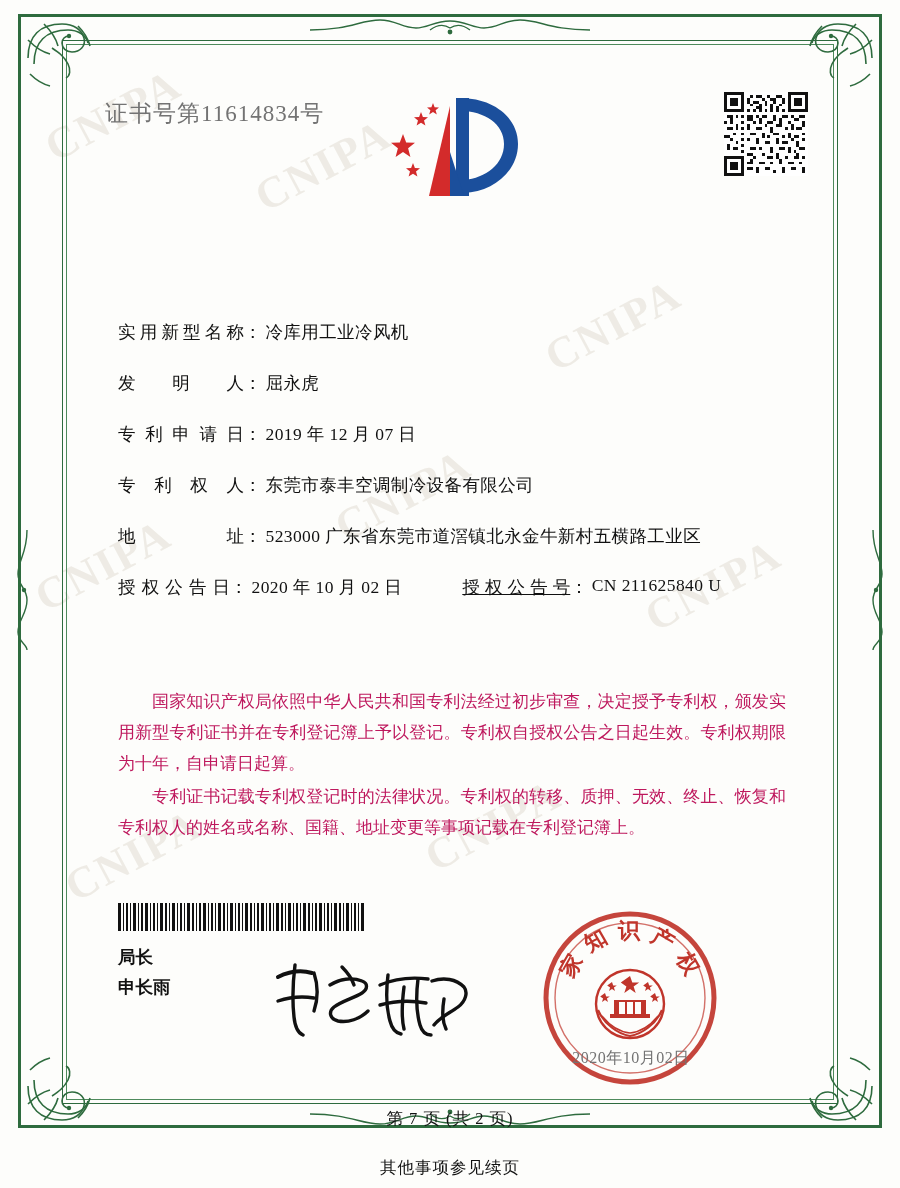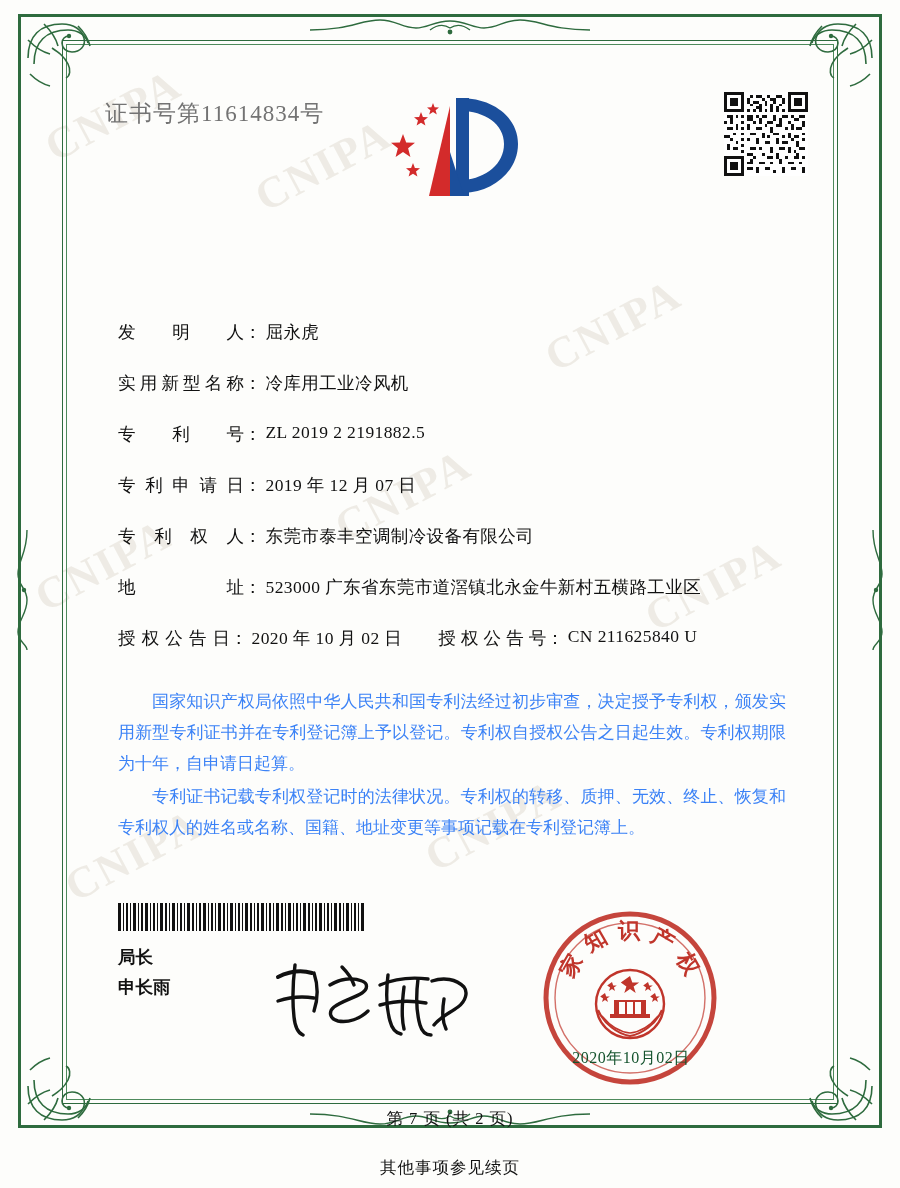--- a/index.html
+++ b/index.html
@@ -148,35 +148,36 @@
     text-align: justify;
     text-align-last: justify;
     vertical-align: top;
   }
   .fcolon { margin-right: 4px; }
   .fvalue { vertical-align: top; letter-spacing: 0.4px; }
 
   .frow.two .flabel { width: 112px; }
   .pubno-label {
     display: inline-block;
-    margin-left: 36px;
+    margin-left: 60px;
     width: 108px;
     text-align: justify;
     text-align-last: justify;
     vertical-align: top;
+    text-decoration: underline;
   }
 
   
   .paras {
     position: absolute;
     left: 118px; top: 686px;
     width: 668px;
     font-size: 17px;
     line-height: 31px;
-    color: #3b82f6;
+    color: #be185d;
     text-align: justify;
   }
   .paras p { margin: 0 0 2px 0; text-indent: 2em; }
 
   
   .barcode {
     position: absolute;
     left: 118px; top: 903px;
     width: 250px; height: 28px;
   }
@@ -205,21 +206,21 @@
     left: 540px; top: 908px;
     width: 180px; height: 180px;
   }
   .seal svg { display:block; }
   .seal-date {
     position: absolute;
     left: 556px; top: 1048px;
     width: 150px;
     text-align: center;
     font-size: 16px;
-    color: #14532d;
+    color: #737373;
     letter-spacing: 0.5px;
   }
 
   
   .page-no {
     position: absolute;
     left: 0; right: 0; top: 1108px;
     text-align: center;
     font-size: 16.5px;
     color: #111;
@@ -485,27 +486,24 @@
         <polygon points="49,20 50.9,25 56,25.3 52,28.5 53.4,33.6 49,30.7 44.6,33.6 46,28.5 42,25.3 47.1,25"></polygon>
         <polygon points="41,71 42.9,76 48,76.3 44,79.5 45.4,84.6 41,81.7 36.6,84.6 38,79.5 34,76.3 39.1,76"></polygon>
         <polygon points="61,11 62.6,15.2 67,15.5 63.6,18.2 64.8,22.5 61,20 57.2,22.5 58.4,18.2 55,15.5 59.4,15.2"></polygon>
       </g>
     </svg>
   </div>
 
 
   <div class="fields">
     <div class="frow">
-      <span class="flabel">发明人</span><span class="fcolon">：</span><span class="fvalue">屈永虎</span>
-    </div>
-    <div class="frow">
       <span class="flabel">实用新型名称</span><span class="fcolon">：</span><span class="fvalue">冷库用工业冷风机</span>
     </div>
     <div class="frow">
-      <span class="flabel">专利号</span><span class="fcolon">：</span><span class="fvalue">ZL 2019 2 2191882.5</span>
+      <span class="flabel">发明人</span><span class="fcolon">：</span><span class="fvalue">屈永虎</span>
     </div>
     <div class="frow">
       <span class="flabel">专利申请日</span><span class="fcolon">：</span><span class="fvalue">2019 年 12 月 07 日</span>
     </div>
     <div class="frow">
       <span class="flabel">专利权人</span><span class="fcolon">：</span><span class="fvalue">东莞市泰丰空调制冷设备有限公司</span>
     </div>
     <div class="frow">
       <span class="flabel">地址</span><span class="fcolon">：</span><span class="fvalue">523000 广东省东莞市道滘镇北永金牛新村五横路工业区</span>
     </div>

